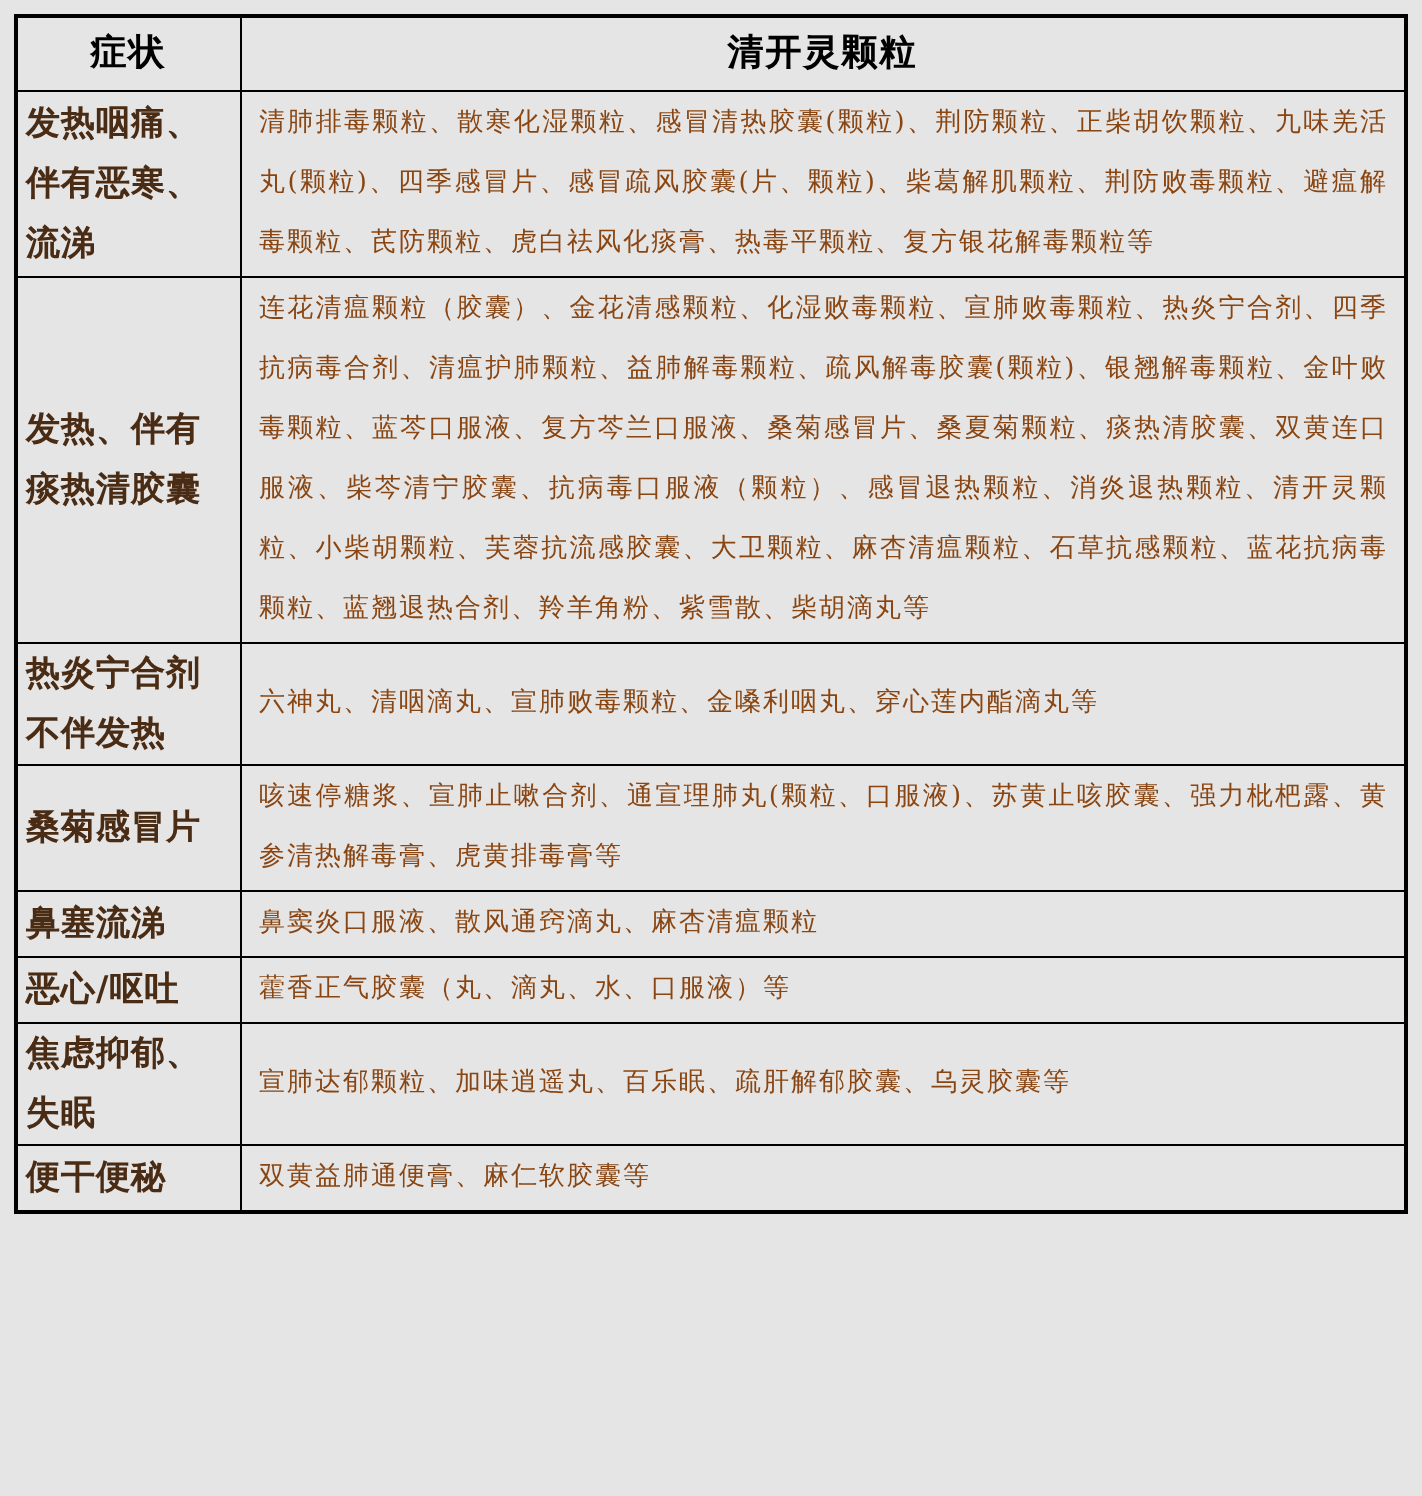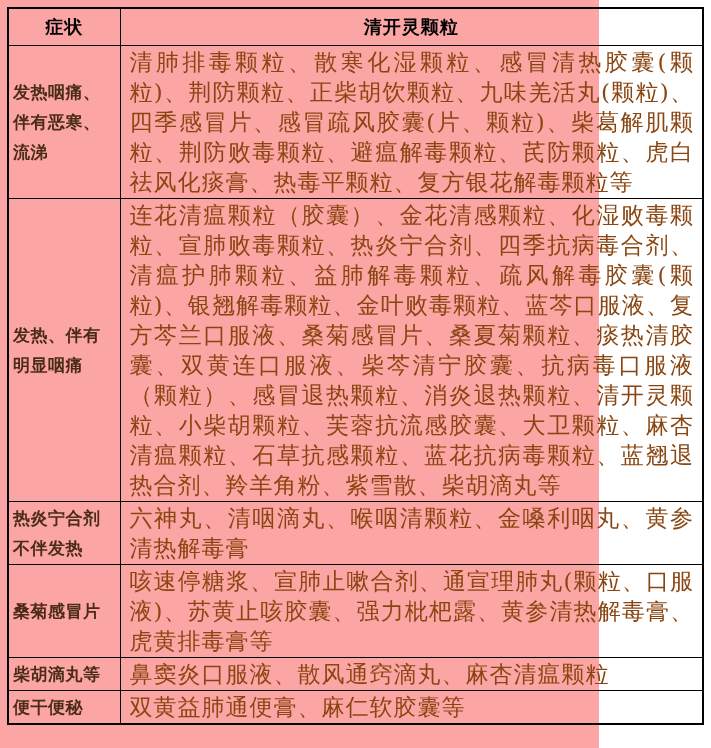--- a/index.html
+++ b/index.html
@@ -2,25 +2,25 @@
 <html><head>
 <meta charset="utf-8">
 <style>
   html, body {
     margin: 0;
     padding: 0;
     background: #ffffff;
     font-family: "DejaVu Serif", "Liberation Serif", serif;
   }
   .page {
-    width: 599px;
+    width: 711px;
     height: 748px;
     box-sizing: border-box;
     padding: 7px 7px 0 7px;
-    background: #fca5a5;
+    background: #e5e5e5;
   }
   table.med-table {
     border-collapse: collapse;
     width: 697px;
     table-layout: fixed;
     border: 2px solid #000000;
   }
   table.med-table th,
   table.med-table td {
     border: 1px solid #000000;
@@ -42,21 +42,21 @@
     font-weight: bold;
     color: #4a2c15;
     text-align: left;
     vertical-align: middle;
     white-space: pre-line;
     line-height: 30px;
     padding: 0 4px;
     letter-spacing: 0.5px;
   }
   td.medication-cell {
-    font-size: 23px;
+    font-size: 13px;
     color: #8a4612;
     text-align: justify;
     text-justify: inter-character;
     vertical-align: middle;
     line-height: 30px;
     padding: 1px 8px 1px 9px;
     letter-spacing: 1px;
   }
 </style>
 </head>
@@ -76,35 +76,44 @@
     </thead>
     <tbody>
         <tr>
           <td class="symptom-cell">发热咽痛、
 伴有恶寒、
 流涕</td>
           <td class="medication-cell">清肺排毒颗粒、散寒化湿颗粒、感冒清热胶囊(颗粒)、荆防颗粒、正柴胡饮颗粒、九味羌活丸(颗粒)、四季感冒片、感冒疏风胶囊(片、颗粒)、柴葛解肌颗粒、荆防败毒颗粒、避瘟解毒颗粒、芪防颗粒、虎白祛风化痰膏、热毒平颗粒、复方银花解毒颗粒等</td>
         </tr>
         <tr>
           <td class="symptom-cell">发热、伴有
-明显咽痛</td>
+痰热清胶囊</td>
           <td class="medication-cell">连花清瘟颗粒（胶囊）、金花清感颗粒、化湿败毒颗粒、宣肺败毒颗粒、热炎宁合剂、四季抗病毒合剂、清瘟护肺颗粒、益肺解毒颗粒、疏风解毒胶囊(颗粒)、银翘解毒颗粒、金叶败毒颗粒、蓝芩口服液、复方芩兰口服液、桑菊感冒片、桑夏菊颗粒、痰热清胶囊、双黄连口服液、柴芩清宁胶囊、抗病毒口服液（颗粒）、感冒退热颗粒、消炎退热颗粒、清开灵颗粒、小柴胡颗粒、芙蓉抗流感胶囊、大卫颗粒、麻杏清瘟颗粒、石草抗感颗粒、蓝花抗病毒颗粒、蓝翘退热合剂、羚羊角粉、紫雪散、柴胡滴丸等</td>
         </tr>
         <tr>
           <td class="symptom-cell">热炎宁合剂
 不伴发热</td>
-          <td class="medication-cell">六神丸、清咽滴丸、喉咽清颗粒、金嗓利咽丸、黄参清热解毒膏</td>
+          <td class="medication-cell">六神丸、清咽滴丸、宣肺败毒颗粒、金嗓利咽丸、穿心莲内酯滴丸等</td>
         </tr>
         <tr>
           <td class="symptom-cell">桑菊感冒片</td>
           <td class="medication-cell">咳速停糖浆、宣肺止嗽合剂、通宣理肺丸(颗粒、口服液)、苏黄止咳胶囊、强力枇杷露、黄参清热解毒膏、虎黄排毒膏等</td>
         </tr>
         <tr>
-          <td class="symptom-cell">柴胡滴丸等</td>
+          <td class="symptom-cell">鼻塞流涕</td>
           <td class="medication-cell">鼻窦炎口服液、散风通窍滴丸、麻杏清瘟颗粒</td>
+        </tr>
+        <tr>
+          <td class="symptom-cell">恶心/呕吐</td>
+          <td class="medication-cell">藿香正气胶囊（丸、滴丸、水、口服液）等</td>
+        </tr>
+        <tr>
+          <td class="symptom-cell">焦虑抑郁、
+失眠</td>
+          <td class="medication-cell">宣肺达郁颗粒、加味逍遥丸、百乐眠、疏肝解郁胶囊、乌灵胶囊等</td>
         </tr>
         <tr>
           <td class="symptom-cell">便干便秘</td>
           <td class="medication-cell">双黄益肺通便膏、麻仁软胶囊等</td>
         </tr>
       </tbody>
   </table>
 </div>
 
 </body></html>

